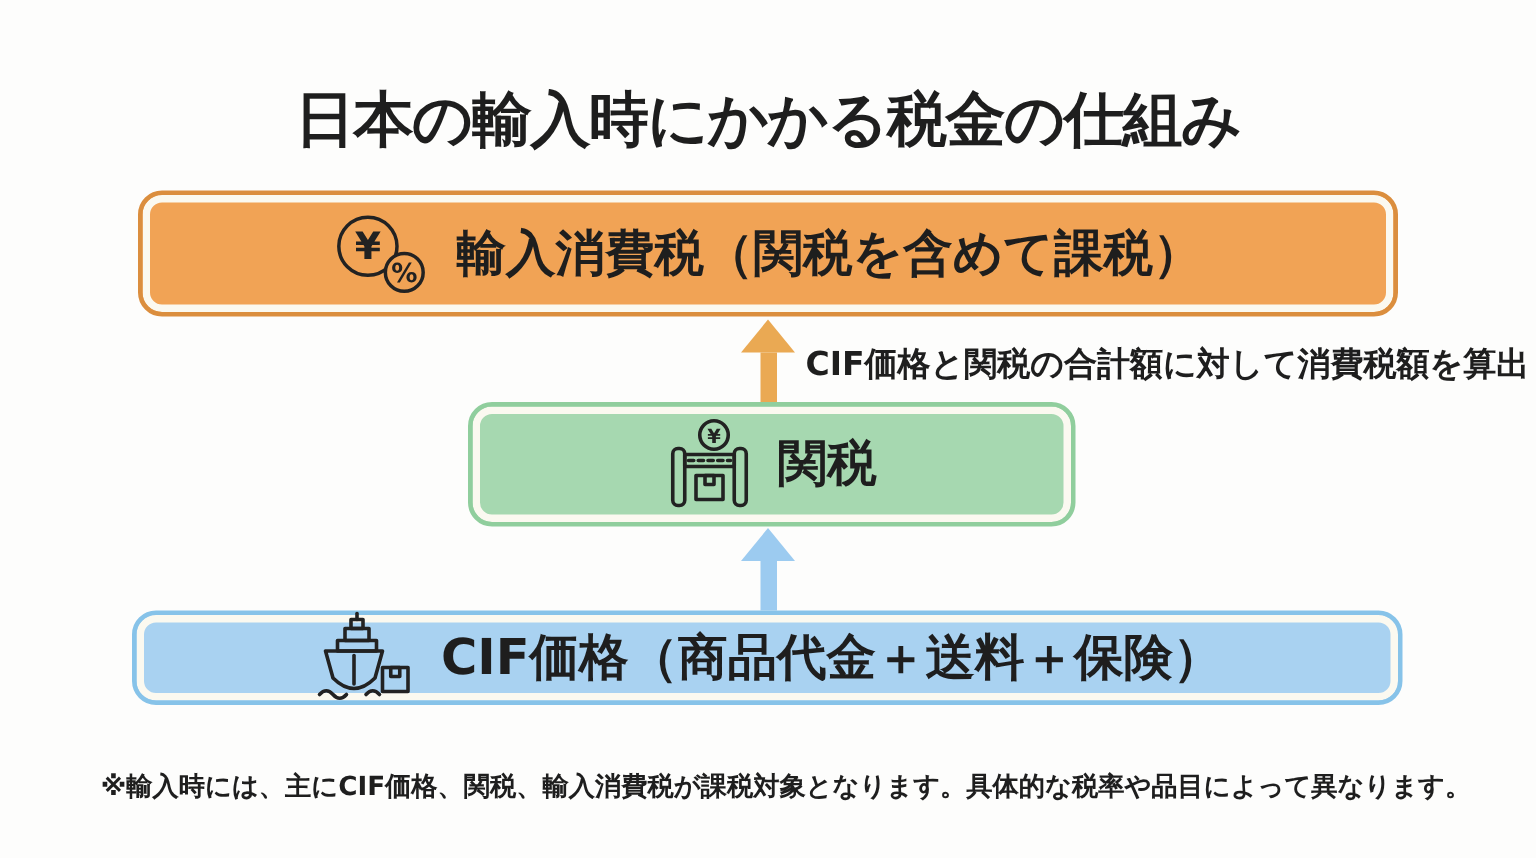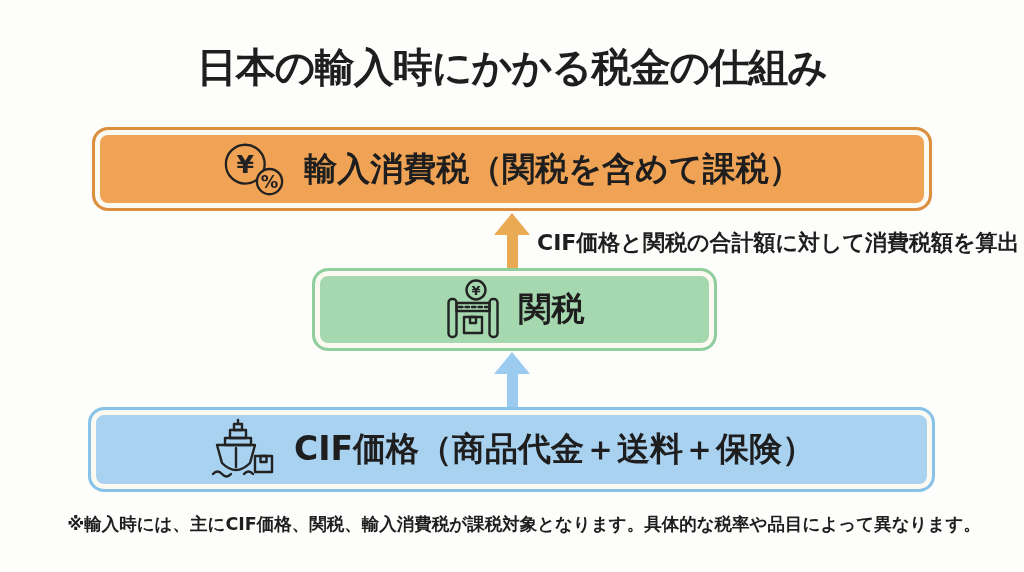--- a/index.html
+++ b/index.html
@@ -13,21 +13,21 @@
     overflow: hidden;
   }
   .canvas {
     position: relative;
     width: 1024px;
     height: 572px;
   }
   .title {
     position: absolute;
     left: 0; right: 0; top: 40px;
-    margin: 0;
+    margin: 12px;
     text-align: center;
     font-size: 40px;
     font-weight: 900;
     letter-spacing: -1px;
     color: var(--c-text, #1E1E1E);
   }
   .box {
     position: absolute;
     display: flex;
     align-items: center;
@@ -42,21 +42,21 @@
     left: 92px; top: 127px; width: 840px; height: 84px;
     background: var(--c-orange_fill);
     border-color: var(--c-orange_border);
   }
   .box-green {
     left: 312px; top: 268px; width: 405px; height: 83px;
     background: var(--c-green_fill);
     border-color: var(--c-green_border);
   }
   .box-blue {
-    left: 88px; top: 407px; width: 847px; height: 85px;
+    left: 88px; top: 407px; width: 847px; height: 63px;
     background: var(--c-blue_fill);
     border-color: var(--c-blue_border);
   }
   .box-label {
     font-size: 33px;
     font-weight: 800;
     letter-spacing: 0px;
     white-space: nowrap;
     color: var(--c-text, #1E1E1E);
   }

